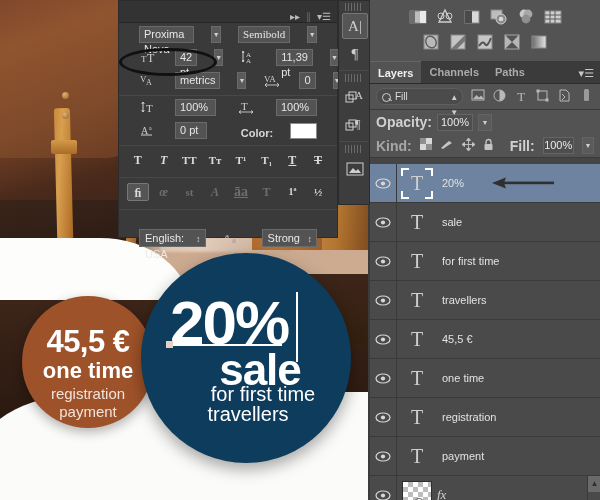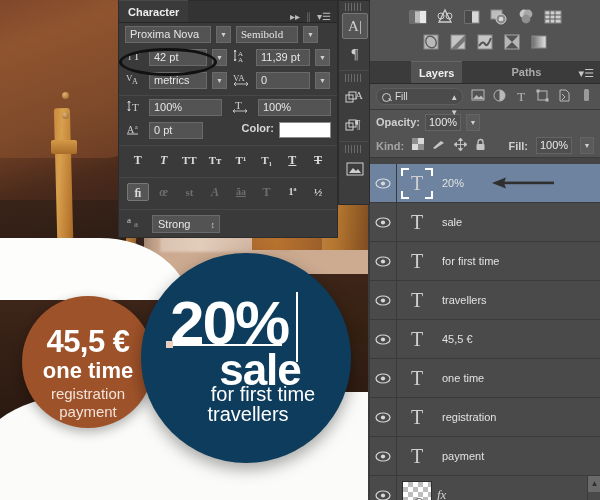--- a/index.html
+++ b/index.html
@@ -120,21 +120,21 @@
     position:absolute; left:118px; top:0; width:220px; height:238px;
     background:#3a3a3a; border:1px solid #2c2c2c;
     font-size:11px; color:#d2d2d2;
   }
   .panel-tabs { display:flex; align-items:flex-end; height:22px; background:#333; border-bottom:1px solid #252525; }
   .tab { padding:4px 9px 4px 9px; font-size:11px; font-weight:bold; color:#a9a9a9; height:22px; line-height:14px; }
   .tab.active { background:#3a3a3a; color:#eee; border-top:1px solid #4a4a4a; }
   .tabs-spacer { flex:1; }
   .tab-icons { display:flex; align-items:center; gap:6px; padding-right:6px; color:#bbb; font-size:10px; }
 
-  .row { display:flex; align-items:flex-start; gap:5px; padding:3px 6px; }
+  .row { display:flex; align-items:flex-end; gap:17px; padding:3px 20px; }
   .field {
     background:#535353; border:1px solid #6a6a6a; color:#e6e6e6;
     height:17px; line-height:15px; padding:0 4px; font-size:11px;
   }
   .fw-wide { width:72px; }
   .drop {
     width:15px; height:17px; background:#5b5b5b; border:1px solid #6a6a6a;
     display:flex; align-items:center; justify-content:center; color:#cfcfcf; font-size:7px;
   }
   .ic { width:19px; color:#cfcfcf; font-size:11px; text-align:center; flex:0 0 auto; }
@@ -173,40 +173,40 @@
 
   
   #right { position:absolute; left:370px; top:0; width:230px; height:500px; background:#535353; }
 
   #adjust { height:62px; background:#535353; border-bottom:1px solid #3a3a3a; padding-top:8px; }
   .adj-row { display:flex; justify-content:center; gap:9px; margin-bottom:7px; }
   .adj-ic { width:18px; height:18px; display:block; }
 
   #layers { position:absolute; left:0; top:62px; width:230px; height:438px; background:#454545; }
   .lp-tabs { display:flex; align-items:flex-end; height:22px; background:#3b3b3b; border-bottom:1px solid #2b2b2b; }
-  .lp-tab { padding:4px 8px; font-size:11px; font-weight:bold; color:#aaa; height:22px; line-height:14px;margin-left:41px; }
+  .lp-tab { padding:4px 8px; font-size:11px; font-weight:bold; color:#aaa; height:22px; line-height:14px; }
   .lp-tab.active { background:#535353; color:#f0f0f0; border-top:1px solid #666; }
   .lp-menu { margin-left:auto; padding-right:6px; color:#c8c8c8; font-size:11px; line-height:20px; }
 
   .filter-row { display:flex; align-items:center; gap:7px; height:26px; padding:0 6px; background:#535353;
                 border-bottom:1px solid #3a3a3a; }
   .kind-sel { width:88px; height:17px; background:#4b4b4b; border:1px solid #5e5e5e; border-radius:8px;
               color:#ddd; font-size:10px; padding-left:18px; line-height:15px; position:relative; }
   .kind-sel:before { content:""; position:absolute; left:5px; top:4px; width:7px; height:7px;
                      border:1.4px solid #cfcfcf; border-radius:50%; }
   .kind-sel:after { content:""; position:absolute; left:11px; top:10px; width:4px; height:1.4px;
                     background:#cfcfcf; transform:rotate(40deg); }
   .kind-arrows { position:absolute; right:4px; top:1px; font-size:8px; color:#cfcfcf; }
   .fic { color:#b9b9b9; font-size:12px; width:15px; text-align:center; }
 
   .blend-row { display:flex; align-items:center; gap:5px; height:24px; padding:0 6px; background:#535353; }
   .blend-sel { width:118px; height:18px; background:#4e4e4e; border:1px solid #646464; color:#e8e8e8;
                font-size:11px; padding:0 14px 0 5px; line-height:16px; position:relative; }
   .blend-sel:after { content:"\2195"; position:absolute; right:4px; top:1px; font-size:9px; color:#cfcfcf; }
-  .lbl { font-size:11px; color:#d0d0d0; font-weight:bold; }
+  .lbl { font-size:14px; color:#d0d0d0; font-weight:bold; }
   .opa-field { width:36px; height:17px; background:#4e4e4e; border:1px solid #646464; color:#e8e8e8;
                font-size:11px; text-align:center; line-height:15px; }
   .opa-drop { width:14px; height:17px; background:#5a5a5a; border:1px solid #646464; color:#cfcfcf;
               font-size:7px; text-align:center; line-height:15px; }
 
   .lock-row { display:flex; align-items:center; gap:8px; height:24px; padding:0 6px; background:#535353;
               border-bottom:1px solid #3a3a3a; }
   .lock-ic { color:#b0b0b0; font-size:12px; }
 
   
@@ -286,21 +286,20 @@
 
     <div class="text-baseline"></div>
     <div class="text-baseline-dot"></div>
     <div class="text-caret"></div>
   </div>
   <div class="doc-edge"></div>
 
   <div id="char-panel">
 
     <div class="panel-tabs">
-      <div class="tab active">Character</div>
       <div class="tabs-spacer"></div>
       <div class="tab-icons">
         <span>▸▸</span>
         <span style="color:#6b6b6b;">∥</span>
         <span>▾☰</span>
       </div>
     </div>
 
     <div class="row">
       <div class="field fw-wide" style="width:86px;">Proxima Nova</div>
@@ -394,36 +393,37 @@
       <div class="style-btn" style="text-decoration:line-through;">T</div>
     </div>
 
     <div class="sep"></div>
 
     <div class="style-row">
       <div class="style-btn sel">ﬁ</div>
       <div class="style-btn dim" style="font-style:italic;">œ</div>
       <div class="style-btn dim" style="font-size:11px;">st</div>
       <div class="style-btn dim" style="font-style:italic;">A</div>
-      <div class="style-btn dim" style="font-size:10px;text-decoration:underline;">āa</div>
+      <div class="style-btn dim" style="font-size:14px;text-decoration:underline;">āa</div>
       <div class="style-btn dim">T</div>
       <div class="style-btn" style="font-size:10px;">1ª</div>
       <div class="style-btn" style="font-size:11px;">½</div>
     </div>
 
     <div class="sep"></div>
 
     <div class="row" style="padding-top:5px;">
+      <div class="select-ps" style="width:100px;">English: USA</div>
       <div class="ic" style="width:22px;">
         <svg width="18" height="14" viewBox="0 0 18 14">
             <text x="0" y="8" font-family="Liberation Serif, serif" font-size="9" fill="#cfcfcf">a</text>
             <text x="7" y="12" font-family="Liberation Serif, serif" font-size="9" fill="#9a9a9a">a</text>
           </svg>
       </div>
-      <div class="select-ps" style="width:68px;">Strong</div>
+      <div class="select-ps" style="width:68px;margin-top:14px;">Strong</div>
     </div>
   </div>
 
   <div class="annot-ellipse"></div>
 
   <div id="dock">
     <div class="dock-grip"></div>
     <div class="dock-btn active">A<span style="font-weight:normal;">|</span></div>
     <div class="dock-btn">¶</div>
     <div class="dock-div"></div>
@@ -512,20 +512,21 @@
             </defs>
             <rect x="2" y="3" width="14" height="12" fill="url(#g1)" stroke="#8a8a8a"></rect>
           </svg>
       </div>
     </div>
 
     <div id="layers">
 
       <div class="lp-tabs">
         <div class="lp-tab active">Layers</div>
+        <div class="lp-tab">Channels</div>
         <div class="lp-tab">Paths</div>
         <div class="lp-menu">▾☰</div>
       </div>
 
       <div class="filter-row">
         <div class="kind-sel">
           <span>Fill</span>
           <span class="kind-arrows">▲<br>▼</span>
         </div>
         <span class="fic">

